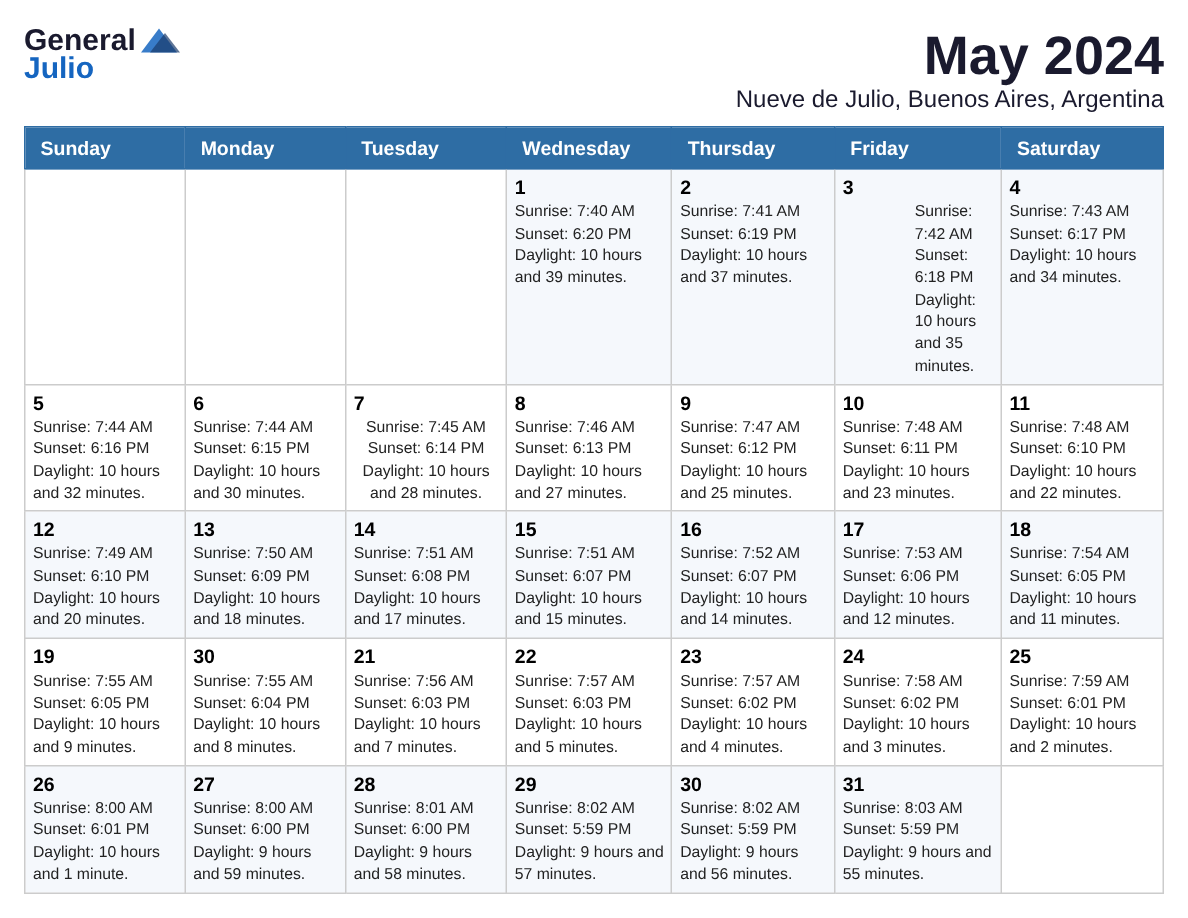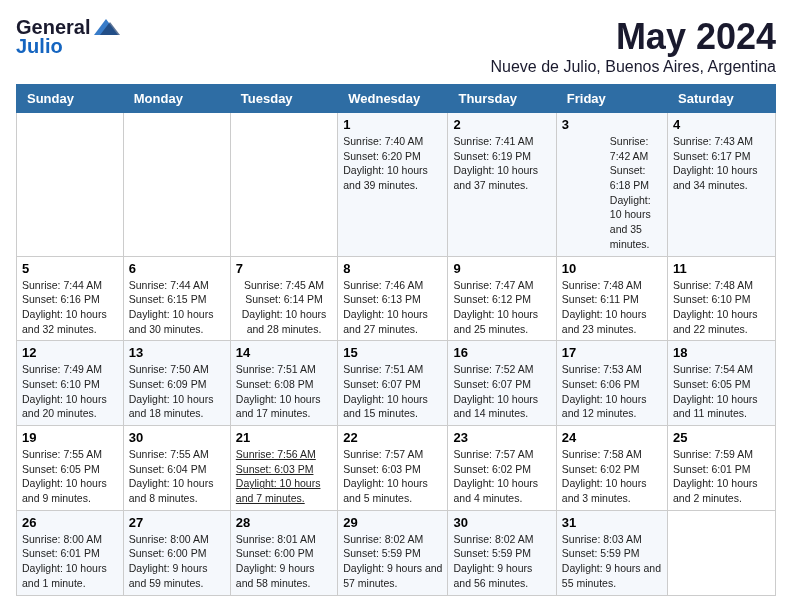--- a/index.html
+++ b/index.html
@@ -241,21 +241,21 @@
 Daylight: 10 hours and 9 minutes.</div>
         </td>
         <td>
           <span class="day-number">30</span>
           <div class="day-info" style="white-space: pre-line;">Sunrise: 7:55 AM
 Sunset: 6:04 PM
 Daylight: 10 hours and 8 minutes.</div>
         </td>
         <td>
           <span class="day-number">21</span>
-          <div class="day-info" style="white-space: pre-line; text-decoration: underline;">Sunrise: 7:56 AM
+          <div class="day-info" style="white-space: pre-line;">Sunrise: 7:56 AM
 Sunset: 6:03 PM
 Daylight: 10 hours and 7 minutes.</div>
         </td>
         <td>
           <span class="day-number">22</span>
           <div class="day-info" style="white-space: pre-line;">Sunrise: 7:57 AM
 Sunset: 6:03 PM
 Daylight: 10 hours and 5 minutes.</div>
         </td>
         <td>

